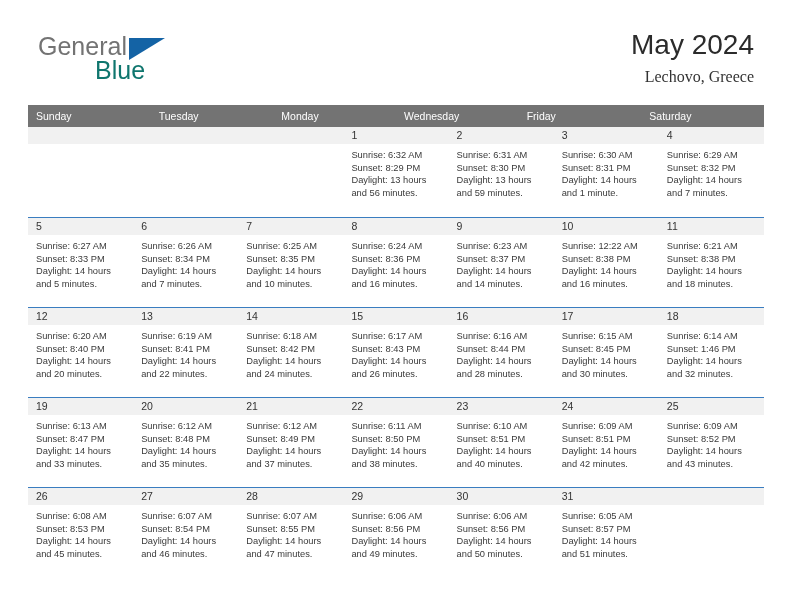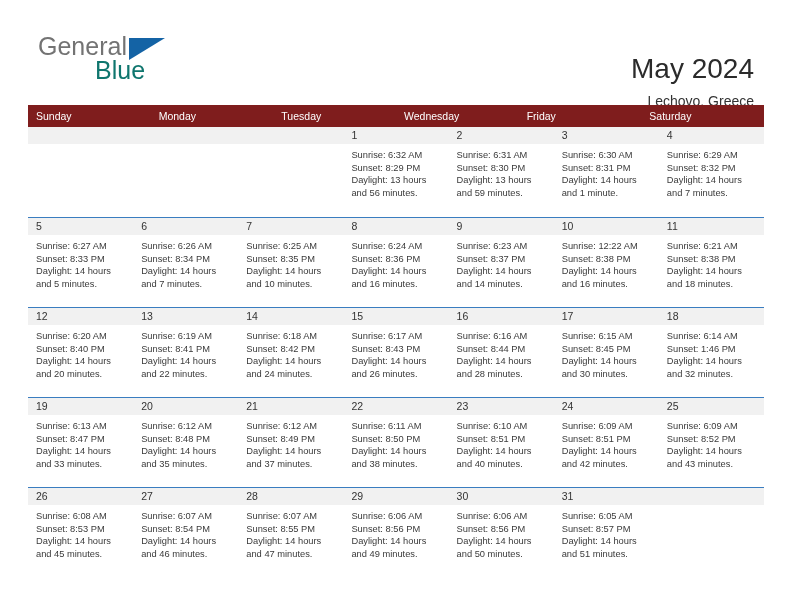--- a/index.html
+++ b/index.html
@@ -65,49 +65,48 @@
     height: 0;
     border-left: 36px solid #1463a5;
     border-bottom: 22px solid transparent;
   }
 
   .title-block {
     position: absolute;
     right: 10px;
     top: 0;
     text-align: right;
-    margin-top: 24px;
   }
   .cal-title {
     font-size: 28px;
     line-height: 34px;
     color: #2b2b2b;
     font-weight: normal;
     margin: 0;
     font-family: "Liberation Sans", sans-serif;
   }
   .cal-subtitle {
-    font-size: 14px;
+    font-size: 16px;
     line-height: 18px;
     color: #333333;
     margin: 6px 0 0 0;
-    font-family: Liberation Sans, sans-serif;
+    font-family: Liberation Serif, serif;
   }
 
   
   .calendar {
     position: absolute;
     left: 28px;
     top: 105px;
     width: 736px;
   }
 
   .weekday-row {
     display: flex;
-    background: #7f1d1d;
+    background: #737373;
     height: 22px;
   }
   .weekday-cell {
     flex: 1 1 0;
     color: #ffffff;
     font-size: 10.5px;
     line-height: 22px;
     padding-left: 8px;
     box-sizing: border-box;
     white-space: nowrap;
@@ -173,22 +172,22 @@
     <div class="title-block">
       <h1 class="cal-title">May 2024</h1>
       <p class="cal-subtitle">Lechovo, Greece</p>
     </div>
 
   </div>
 
   <div class="calendar">
     <div class="weekday-row">
       <div class="weekday-cell">Sunday</div>
+      <div class="weekday-cell">Tuesday</div>
       <div class="weekday-cell">Monday</div>
-      <div class="weekday-cell">Tuesday</div>
       <div class="weekday-cell">Wednesday</div>
       <div class="weekday-cell">Friday</div>
       <div class="weekday-cell">Saturday</div>
     </div>
 
     <div class="week-row first">
       <div class="day-cell empty">
         <div class="day-number"></div>
         <div class="day-info">
           <div></div>

